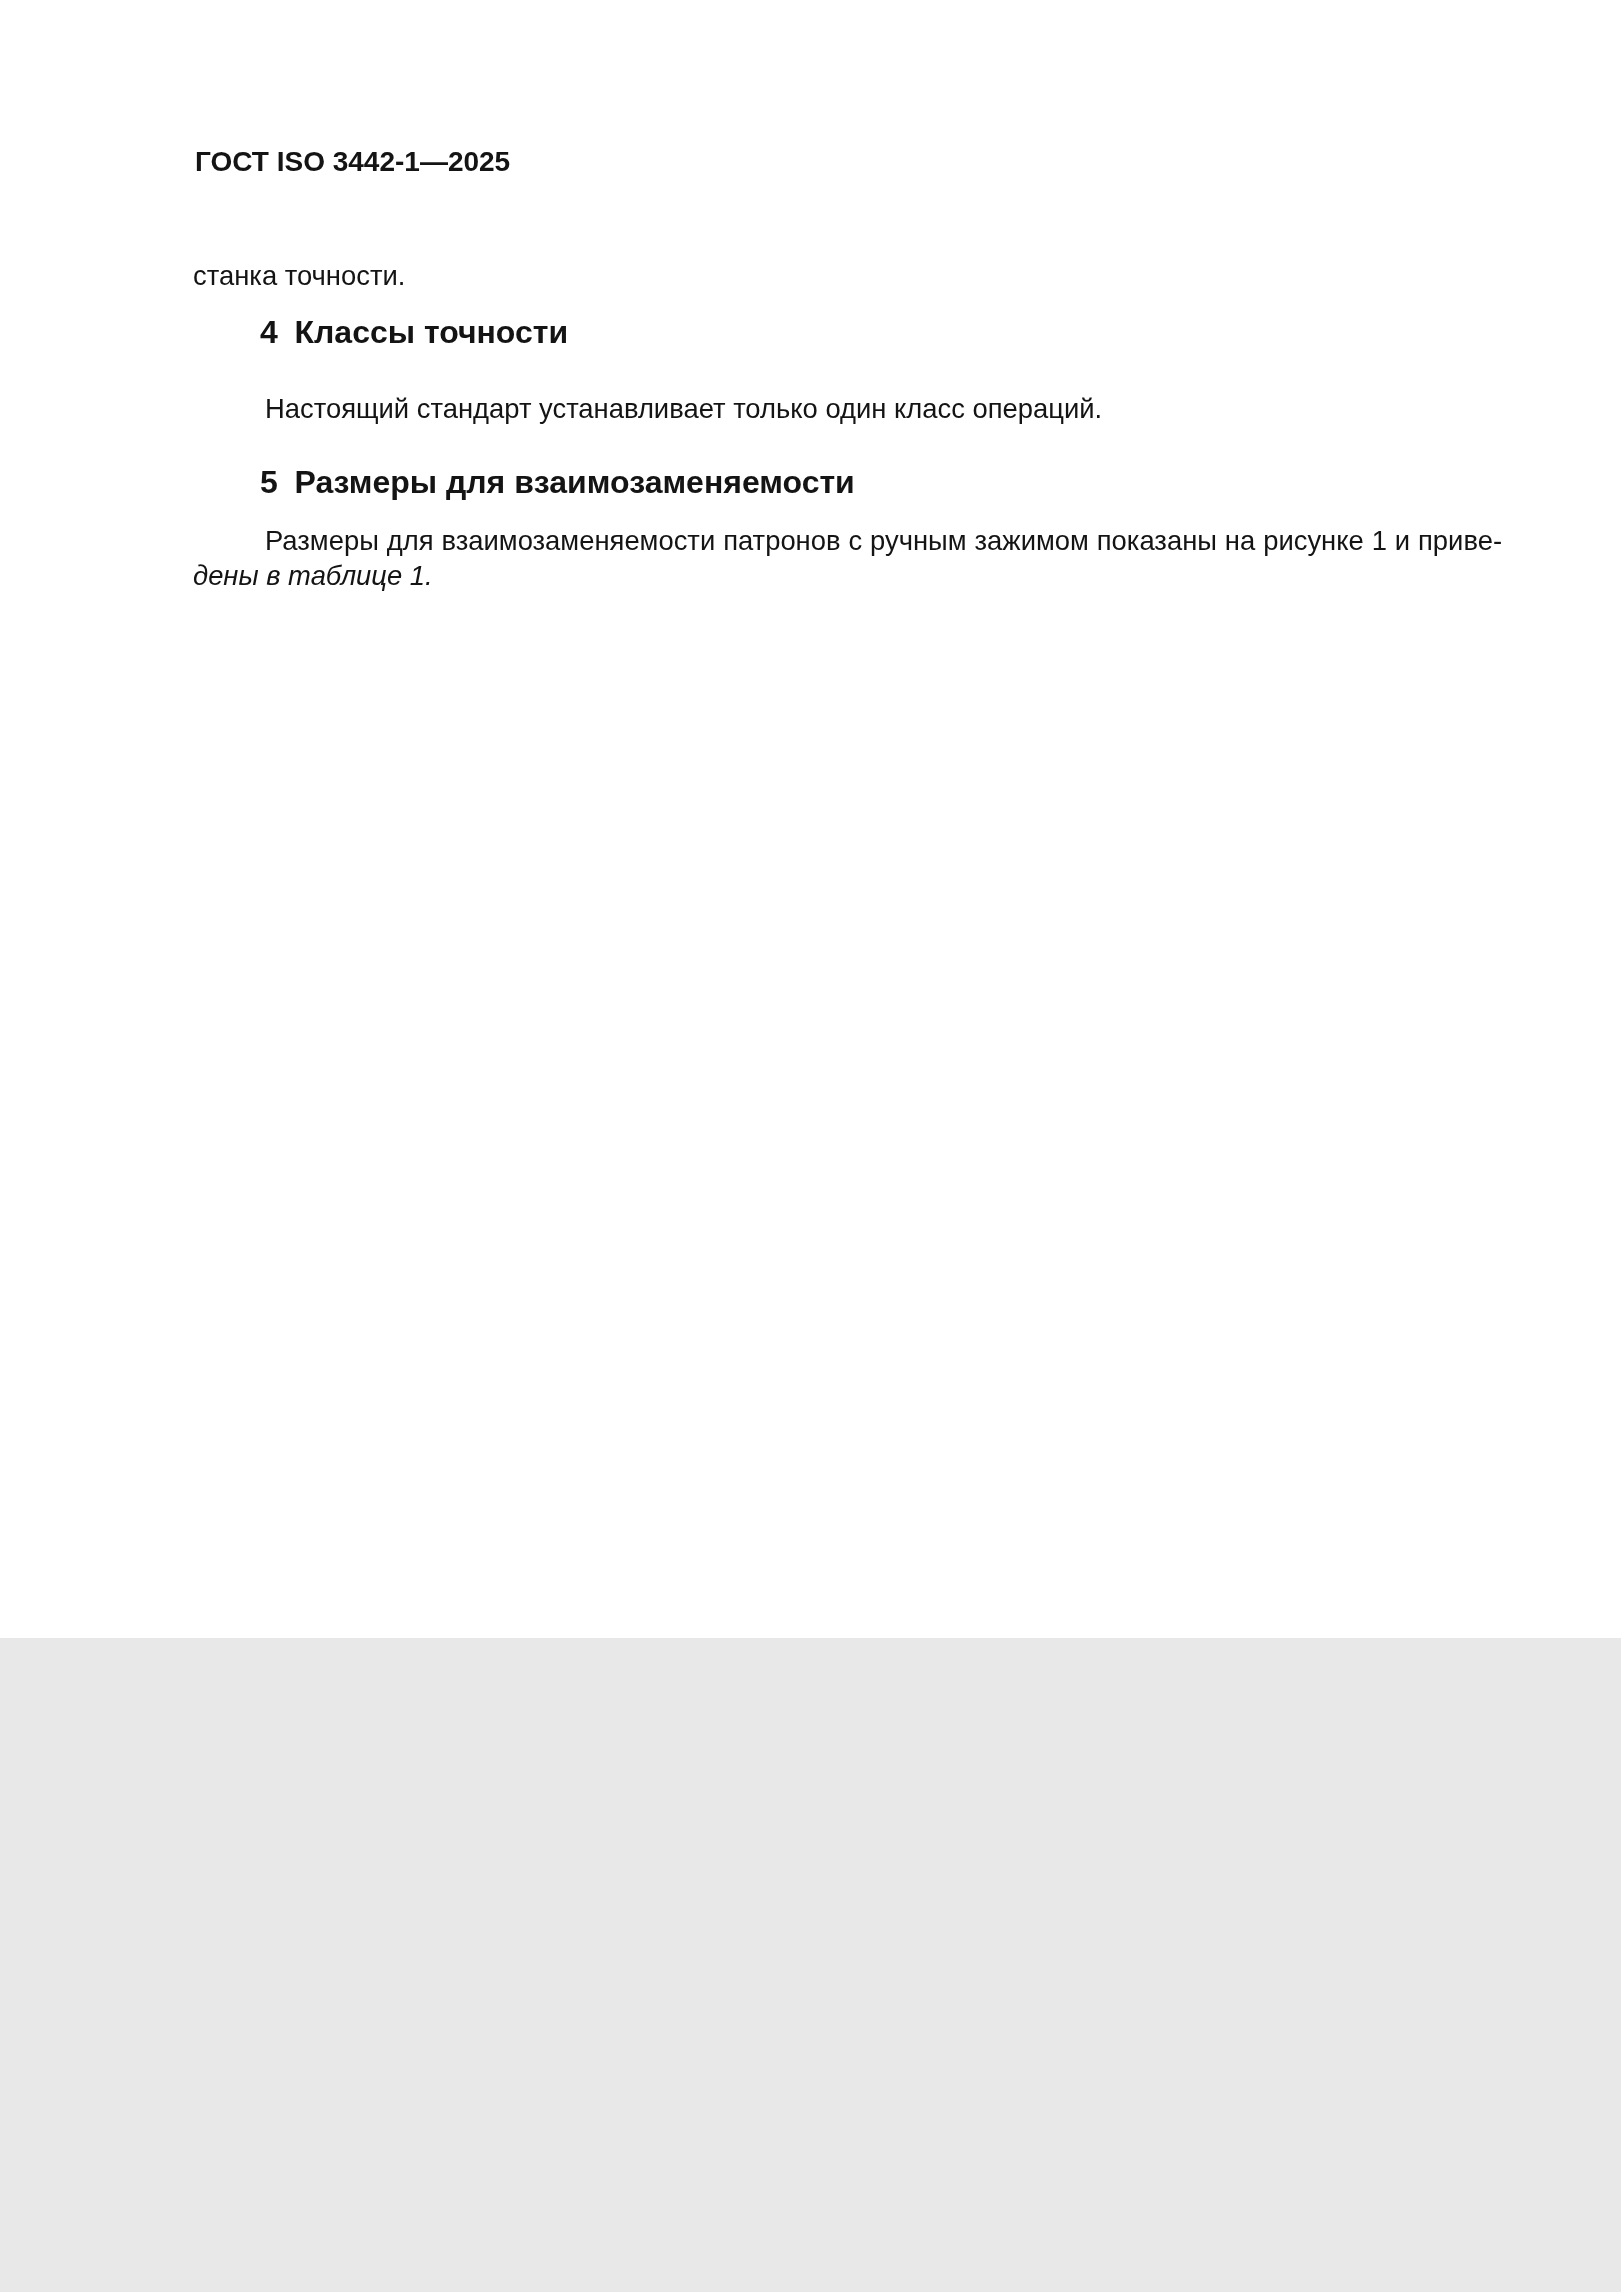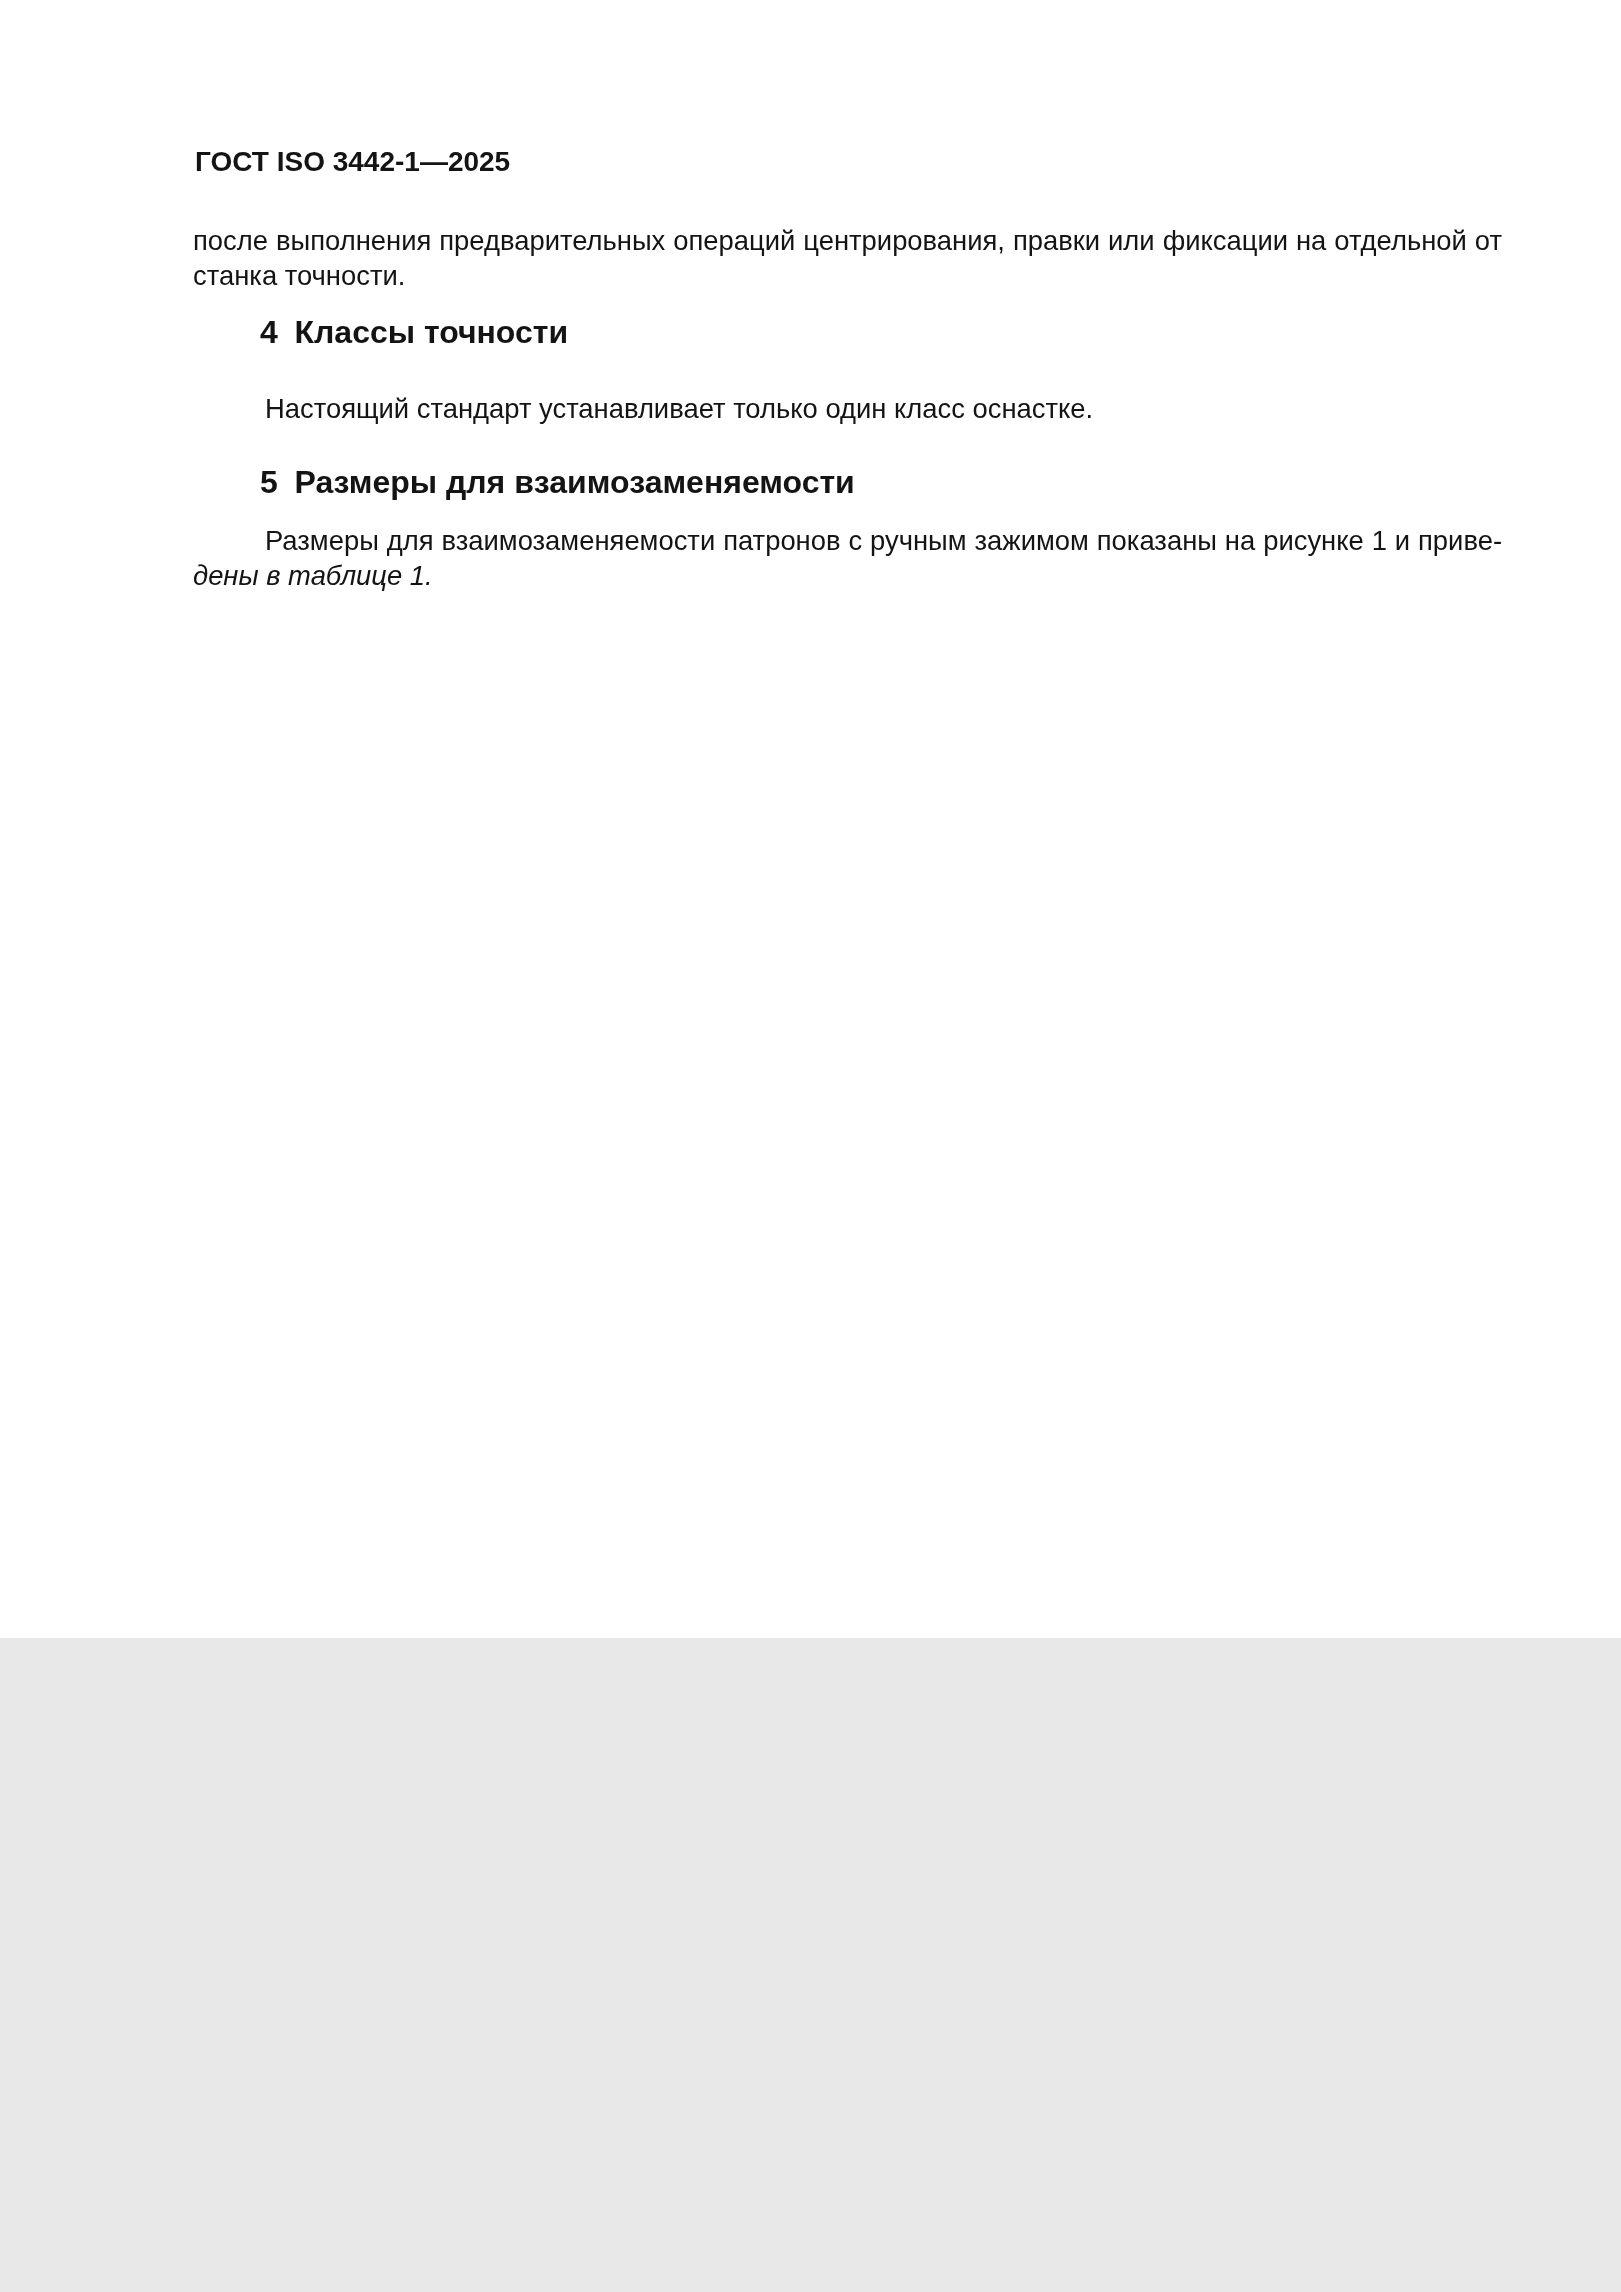--- a/index.html
+++ b/index.html
@@ -65,29 +65,28 @@
     line-height: 34px;
   }
 </style>
 </head>
 <body>
 
 <div class="page">
 
   <div class="running-header">ГОСТ ISO 3442-1—2025</div>
 
-  <div class="body-line justify-full" style="top: 224px;">после выполнения предварительных операций центрирования, правки или фиксации на отдельной от</div>
 
   <div class="body-line" style="top: 259px;">станка точности.</div>
 
   <div class="section-heading" style="top: 313px;">
     <span class="section-number">4</span><span>Классы точности</span>
   </div>
 
-  <div class="body-line indent" style="top: 392px;">Настоящий стандарт устанавливает только один класс оснастке.</div>
+  <div class="body-line indent" style="top: 392px;">Настоящий стандарт устанавливает только один класс операций.</div>
 
   <div class="section-heading" style="top: 463px;">
     <span class="section-number">5</span><span>Размеры для взаимозаменяемости</span>
   </div>
 
   <div class="body-line indent justify-full" style="top: 524px;">Размеры для взаимозаменяемости патронов с ручным зажимом показаны на рисунке 1 и приве-</div>
 
   <div class="body-line" style="top: 559px; font-style: italic;">дены в таблице 1.</div>
 
   <div class="page-number">2</div>

